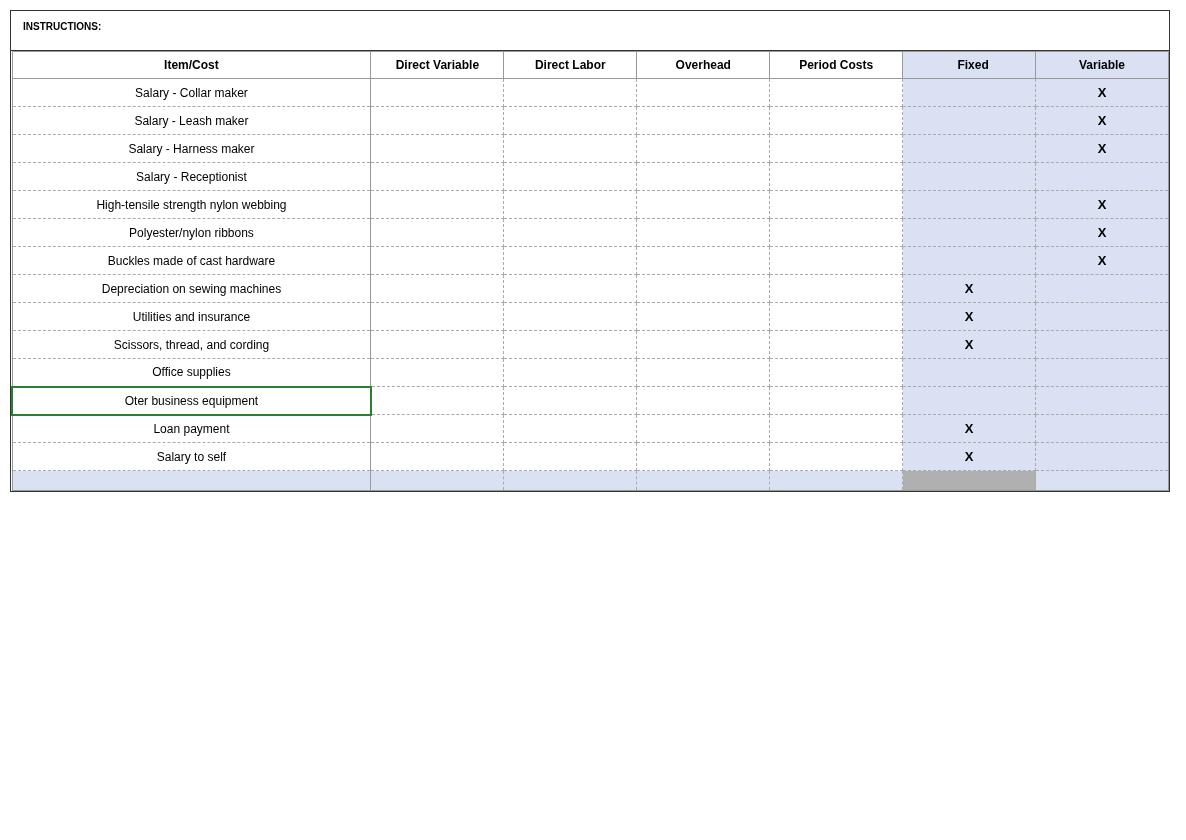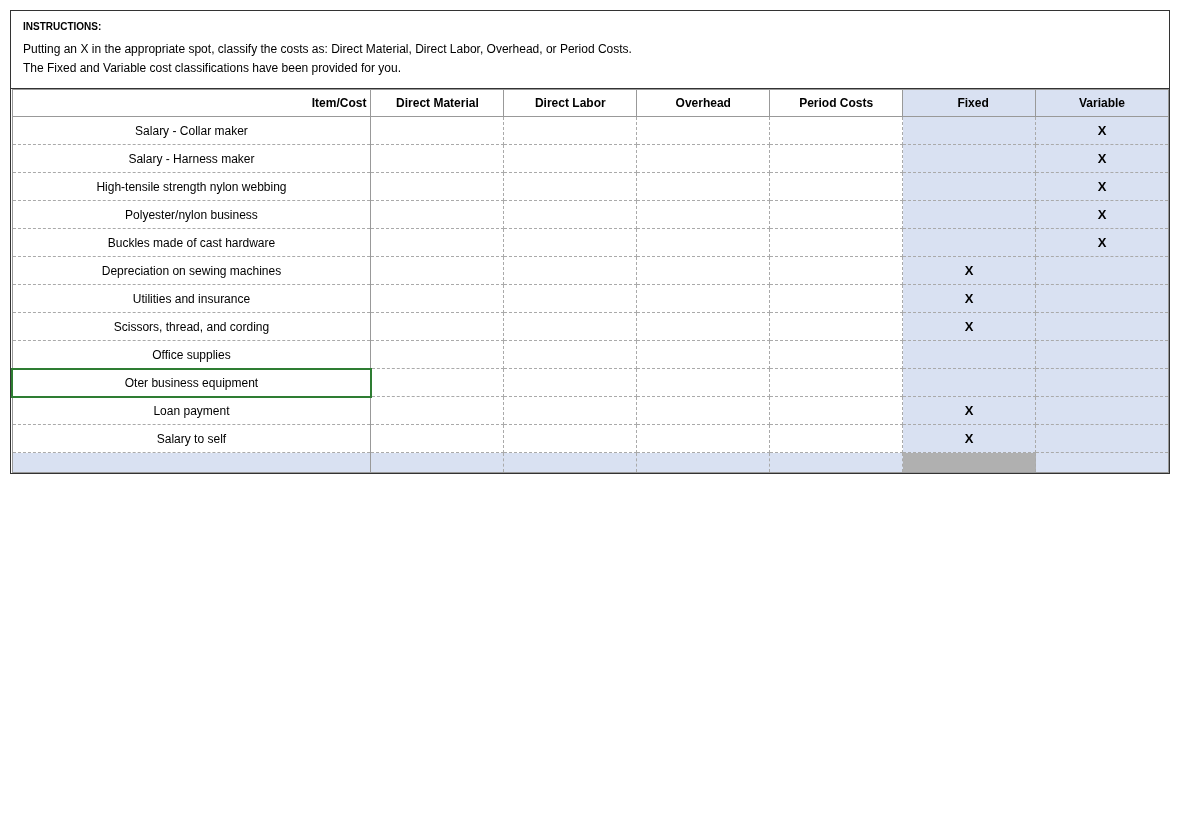--- a/index.html
+++ b/index.html
@@ -33,21 +33,21 @@
     thead tr th {
       border: 1px solid #999;
       text-align: center;
       vertical-align: bottom;
       padding: 6px 4px;
       font-weight: bold;
       font-size: 12px;
       background: #fff;
     }
     thead tr th:first-child {
-      text-align: right;
+      text-align: center;
       vertical-align: bottom;
     }
     .col-fixed {
       background-color: #d9e1f2 !important;
       padding-left: 12px;
     }
     .col-variable {
       background-color: #d9e1f2 !important;
     }
     tbody tr td {
@@ -90,34 +90,30 @@
     .bottom-row td.cell-gray {
       background-color: #b0b0b0;
     }
   </style>
 </head>
 <body>
 
 <div class="outer-border">
   <div class="instructions-box">
     <div class="instructions-title">INSTRUCTIONS:</div>
-    <div class="instructions-text">
-      <div>Putting an X in the appropriate spot, classify the costs as:  Direct Material, Direct Labor, Overhead, or Period Costs.</div>
-      <div>The Fixed and Variable cost classifications have been provided for you.</div>
-    </div>
   </div>
 
   <table>
     <thead>
       <tr>
         <th style="width:27%">
           <span>Item/Cost</span>
         </th>
         <th style="width:10%">
-          <span>Direct Material</span>
+          <span>Direct Variable</span>
         </th>
         <th style="width:10%">
           <span>Direct Labor</span>
         </th>
         <th style="width:10%">
           <span>Overhead</span>
         </th>
         <th style="width:10%">
           <span>Period Costs</span>
         </th>
@@ -135,43 +131,63 @@
           <td style="text-align: center;"></td>
           <td style="text-align: center;"></td>
           <td style="text-align: center;"></td>
           <td style="text-align: center;"></td>
           <td class="cell-fixed" style="text-align: center;"></td>
           <td class="cell-variable" style="text-align: center;">
             <span class="x-mark">X</span>
           </td>
         </tr>
         <tr>
+          <td>Salary - Leash maker</td>
+          <td style="text-align: center;"></td>
+          <td style="text-align: center;"></td>
+          <td style="text-align: center;"></td>
+          <td style="text-align: center;"></td>
+          <td class="cell-fixed" style="text-align: center;"></td>
+          <td class="cell-variable" style="text-align: center;">
+            <span class="x-mark">X</span>
+          </td>
+        </tr>
+        <tr>
           <td>Salary - Harness maker</td>
           <td style="text-align: center;"></td>
           <td style="text-align: center;"></td>
           <td style="text-align: center;"></td>
           <td style="text-align: center;"></td>
           <td class="cell-fixed" style="text-align: center;"></td>
           <td class="cell-variable" style="text-align: center;">
             <span class="x-mark">X</span>
           </td>
         </tr>
         <tr>
+          <td>Salary - Receptionist</td>
+          <td style="text-align: center;"></td>
+          <td style="text-align: center;"></td>
+          <td style="text-align: center;"></td>
+          <td style="text-align: center;"></td>
+          <td class="cell-fixed" style="text-align: center;"></td>
+          <td class="cell-variable" style="text-align: center;"></td>
+        </tr>
+        <tr>
           <td>High-tensile strength nylon webbing</td>
           <td style="text-align: center;"></td>
           <td style="text-align: center;"></td>
           <td style="text-align: center;"></td>
           <td style="text-align: center;"></td>
           <td class="cell-fixed" style="text-align: center;"></td>
           <td class="cell-variable" style="text-align: center;">
             <span class="x-mark">X</span>
           </td>
         </tr>
         <tr>
-          <td>Polyester/nylon business</td>
+          <td>Polyester/nylon ribbons</td>
           <td style="text-align: center;"></td>
           <td style="text-align: center;"></td>
           <td style="text-align: center;"></td>
           <td style="text-align: center;"></td>
           <td class="cell-fixed" style="text-align: center;"></td>
           <td class="cell-variable" style="text-align: center;">
             <span class="x-mark">X</span>
           </td>
         </tr>
         <tr>

